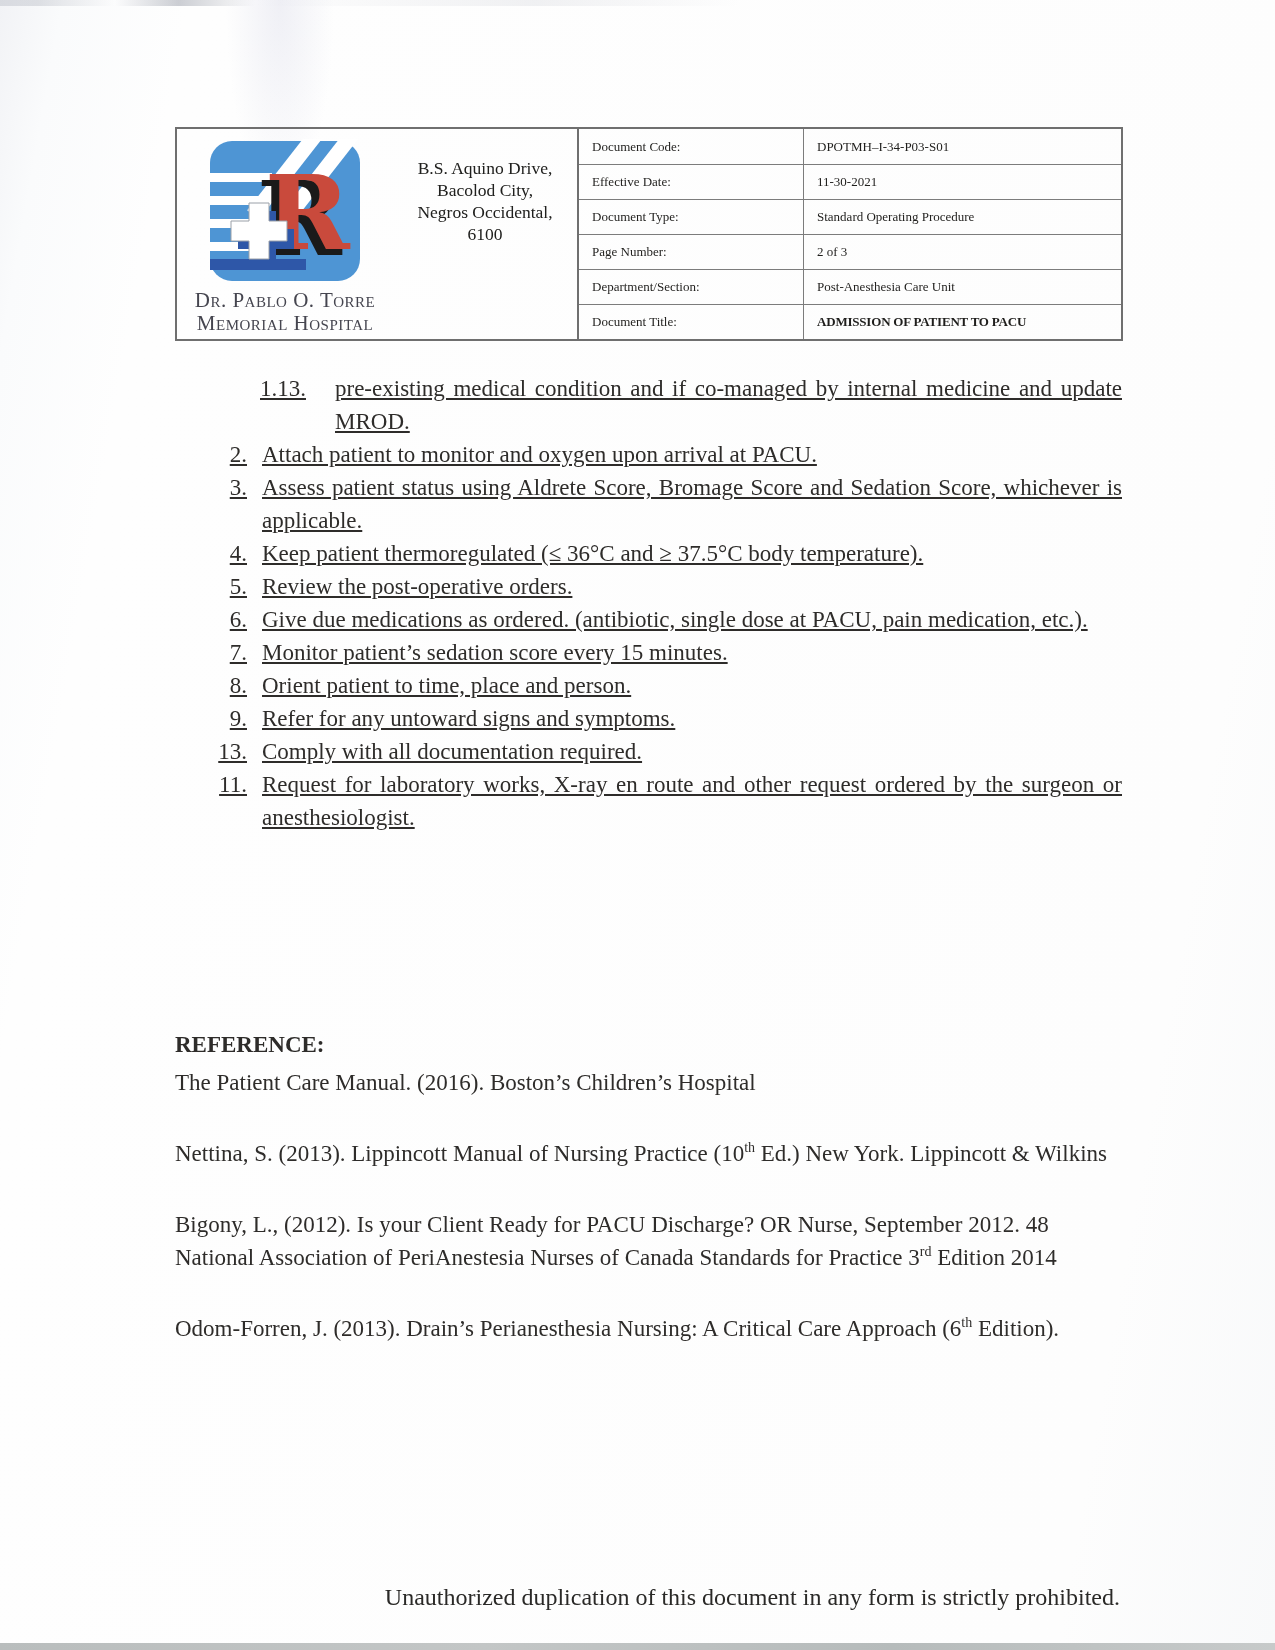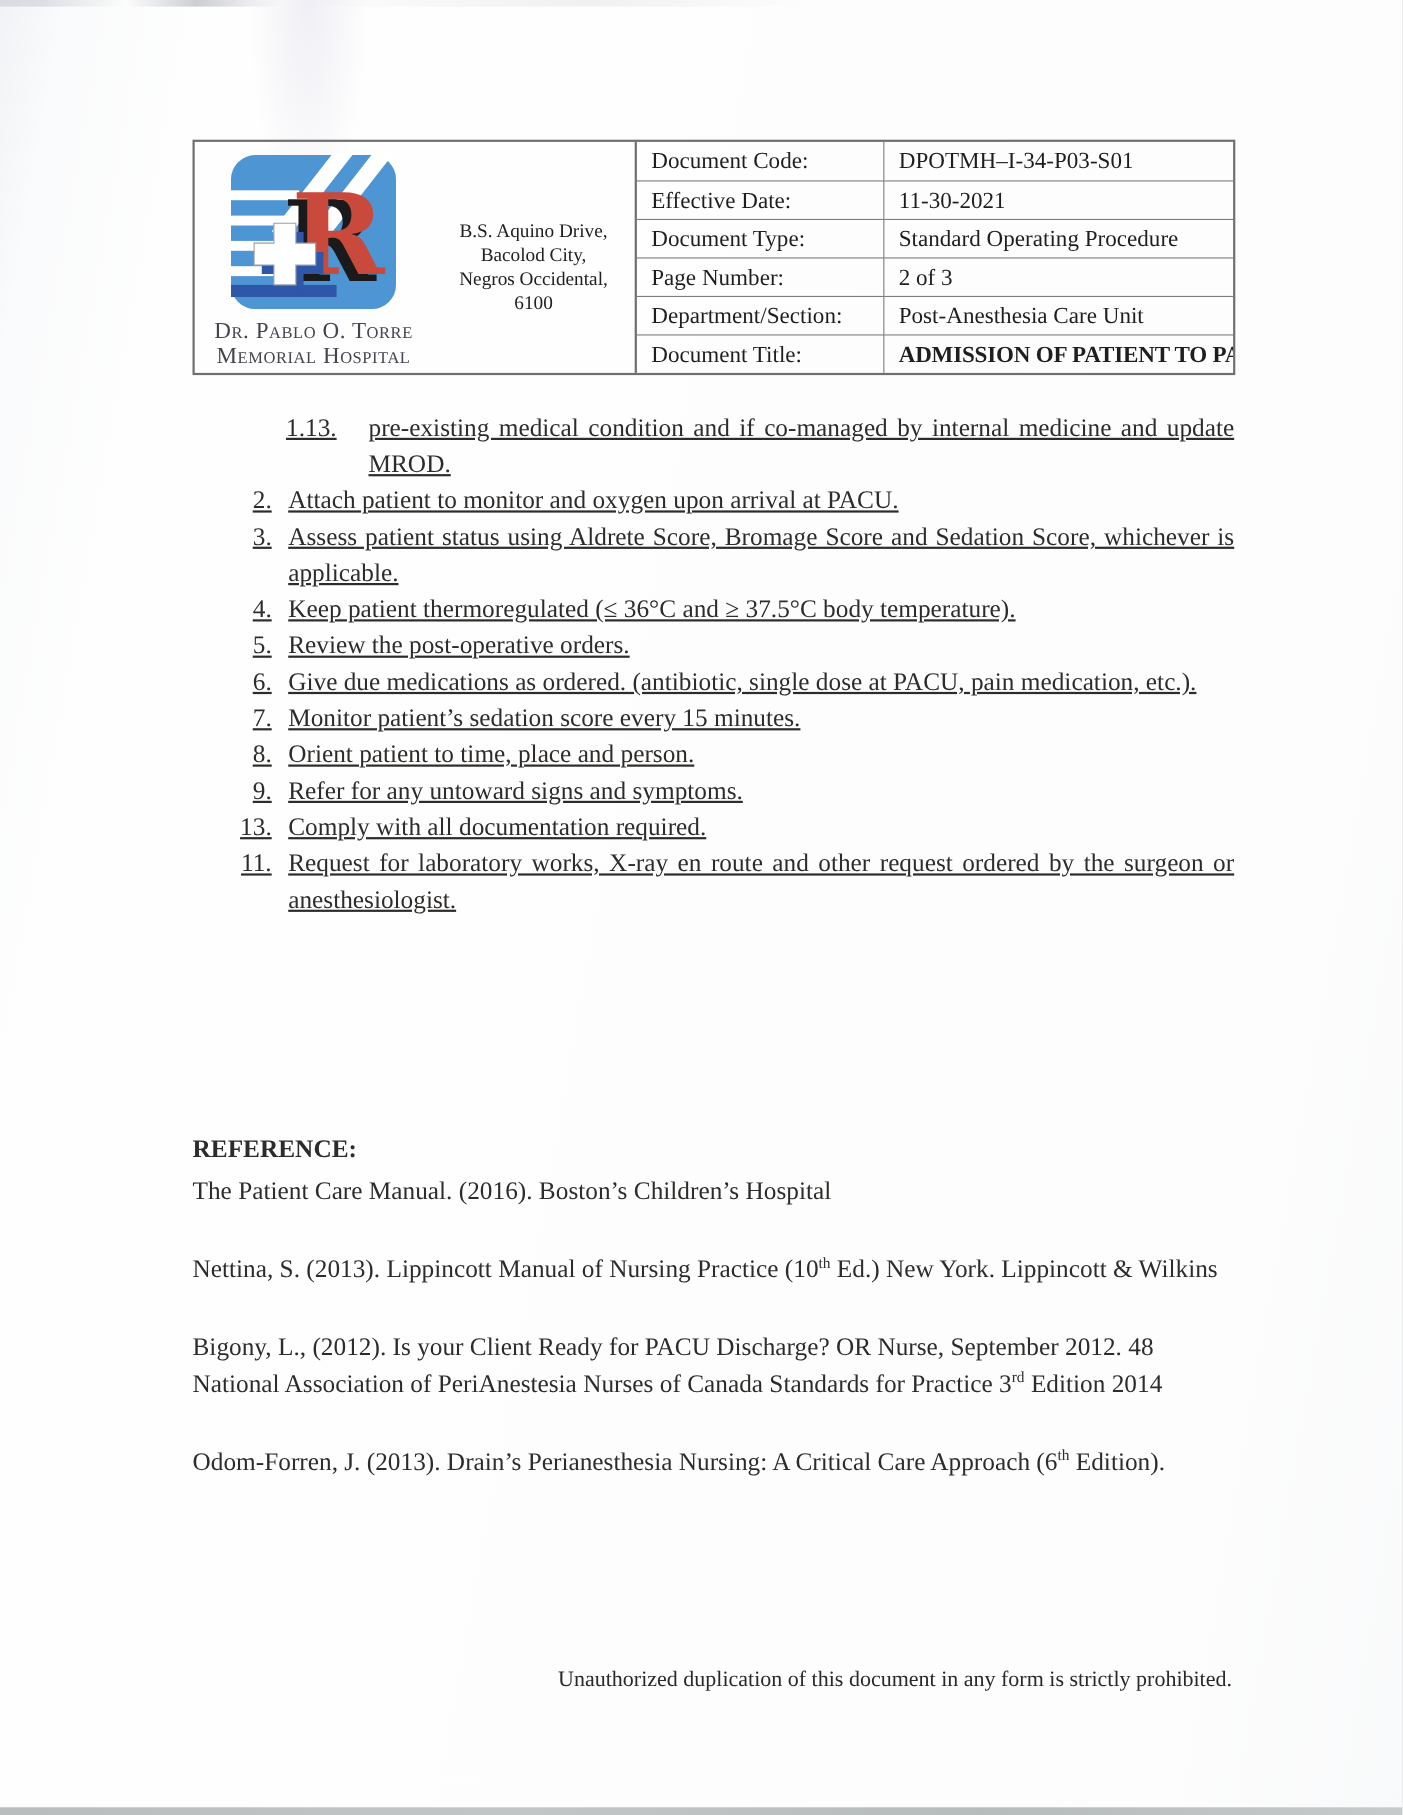--- a/index.html
+++ b/index.html
@@ -30,31 +30,31 @@
     border:2px solid #6f6f6f; display:flex;
   }
   .header-left { width:400px; display:flex; }
   .brand { width:216px; text-align:center; padding-top:4px; }
   .brand svg { display:block; margin:6px auto 2px; }
   .brand-name {
     font-variant:small-caps; font-size:21px; line-height:23px;
     color:#45454f; letter-spacing:.5px; white-space:nowrap;
   }
   .hospital-address {
-    flex:1; display:flex; flex-direction:column; justify-content:center;
+    flex:1; display:flex; flex-direction:column; 
     text-align:center; font-size:17.5px; line-height:22px; color:#20201e;
     padding:28px 2px 12px;
   }
   .meta {
     flex:1; display:grid; grid-template-columns:224px 1fr; grid-auto-rows:1fr;
     border-left:2px solid #6f6f6f;
   }
   .meta-cell {
     display:flex; align-items:center; padding:0 13px;
-    font-size:21px; color:#1f1e1c; border-top:1.5px solid #7c7c7c;
+    font-size:13px; color:#1f1e1c; border-top:1.5px solid #7c7c7c;
     white-space:nowrap; overflow:hidden;
   }
   .meta-cell.first { border-top:none; }
   .meta-value { border-left:1.5px solid #7c7c7c; }
   .meta-value.bold { font-weight:bold; letter-spacing:-.2px; }
   
   .procedure {
     position:absolute; left:175px; top:372px; width:947px;
     font-size:23px; line-height:33px;
   }
@@ -66,22 +66,22 @@
   
   .reference {
     position:absolute; left:175px; top:1028px; width:947px;
     font-size:23px; line-height:33px;
   }
   .ref-heading { font-weight:bold; margin-bottom:5px; }
   .ref-entry { margin-bottom:38px; }
   .ref-entry sup { font-size:14px; line-height:0; }
   
   .footer-note {
-    position:absolute; right:155px; top:1516px;
-    font-size:20px; color:#2a2927;
+    position:absolute; right:155px; top:1584px;
+    font-size:24px; color:#2a2927;
   }
 </style>
 </head>
 <body>
 
 <div class="sheet">
 
   <div class="scan-edge-top"></div>
   <div class="scan-smudge"></div>
 

